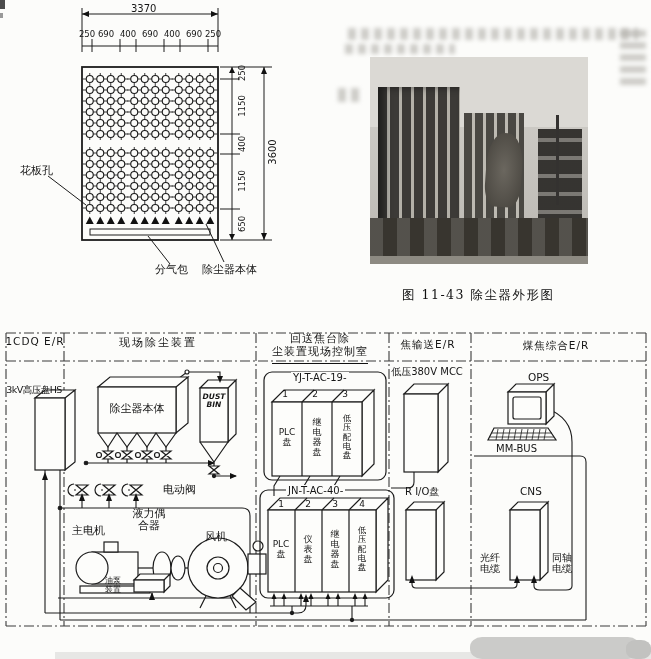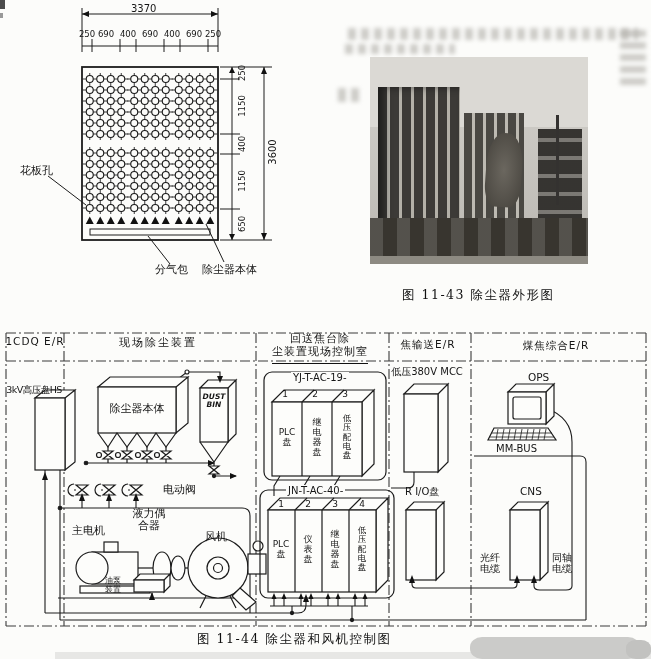--- a/index.html
+++ b/index.html
@@ -472,18 +472,17 @@
 
   <span class="lbl" style="left:405px;top:486px;font-size:10px;">R I/O盘</span>
   <span class="lbl" style="left:528px;top:372px;font-size:10.5px;">OPS</span>
   <span class="lbl" style="left:496px;top:443px;font-size:10px;">MM-BUS</span>
   <span class="lbl" style="left:520px;top:486px;font-size:10.5px;">CNS</span>
   <span class="lbl c" style="left:490px;top:552px;font-size:10px;">光纤
 电缆</span>
   <span class="lbl c" style="left:562px;top:552px;font-size:10px;">同轴
 电缆</span>
 
-  <span class="lbl cap" style="left:197px;top:632px;">图 11-44  除尘器和风机控制图</span>
 
   <div style="position:absolute;left:55px;top:652px;width:596px;height:7px;background:#e7e7e5;"></div>
   <div style="position:absolute;left:470px;top:637px;width:170px;height:22px;background:#cbcbc9;border-radius:12px/10px;filter:blur(.5px);"></div>
   <div style="position:absolute;left:626px;top:640px;width:25px;height:19px;background:#c2c2c0;border-radius:40%;"></div>
 </div>
 
 </body></html>

